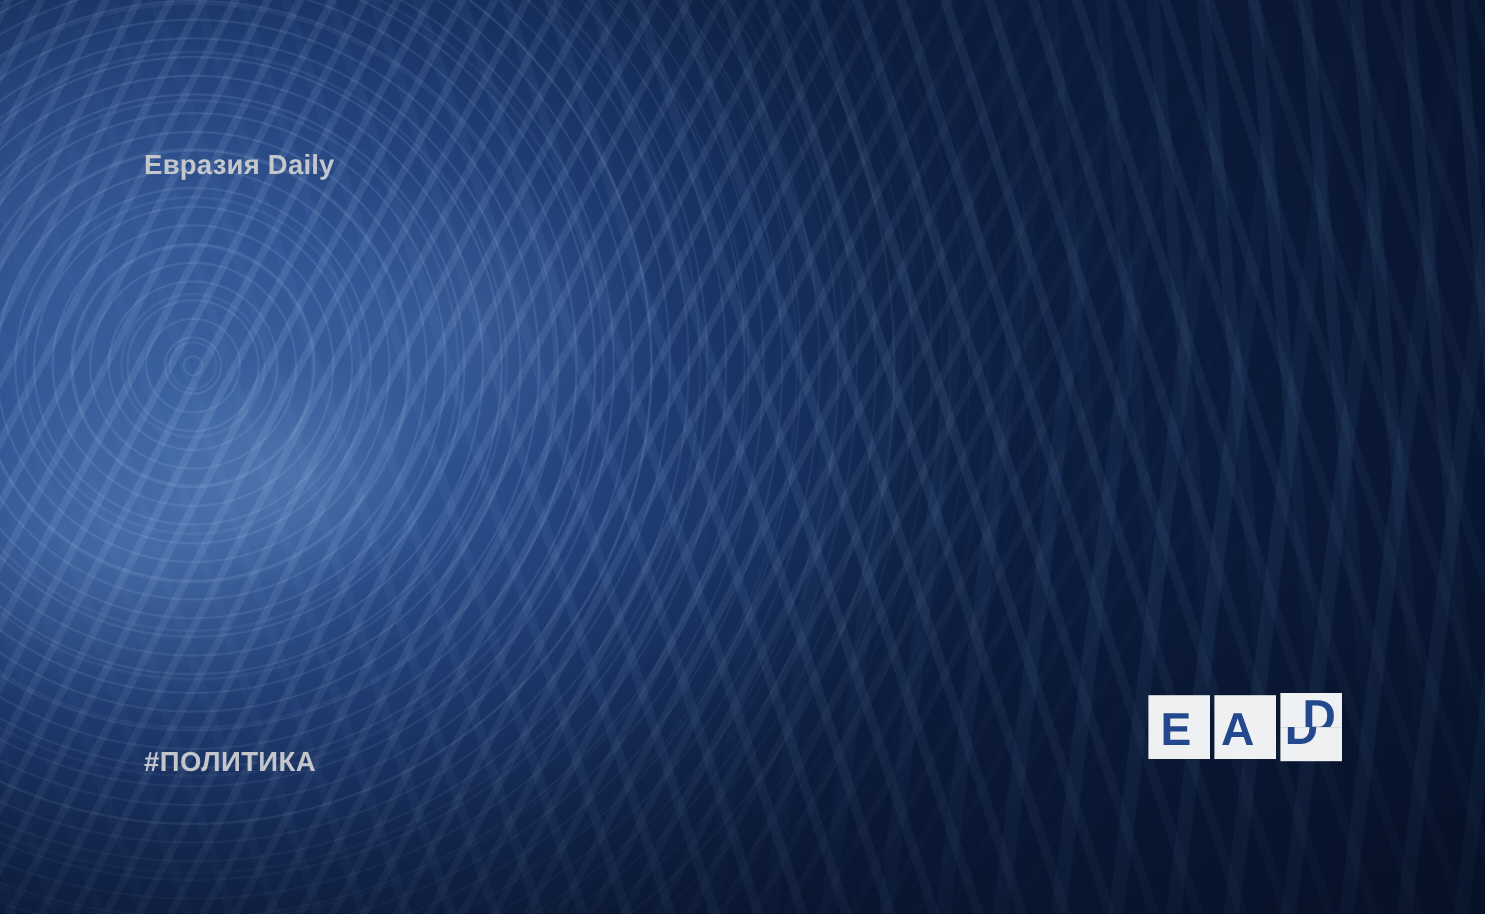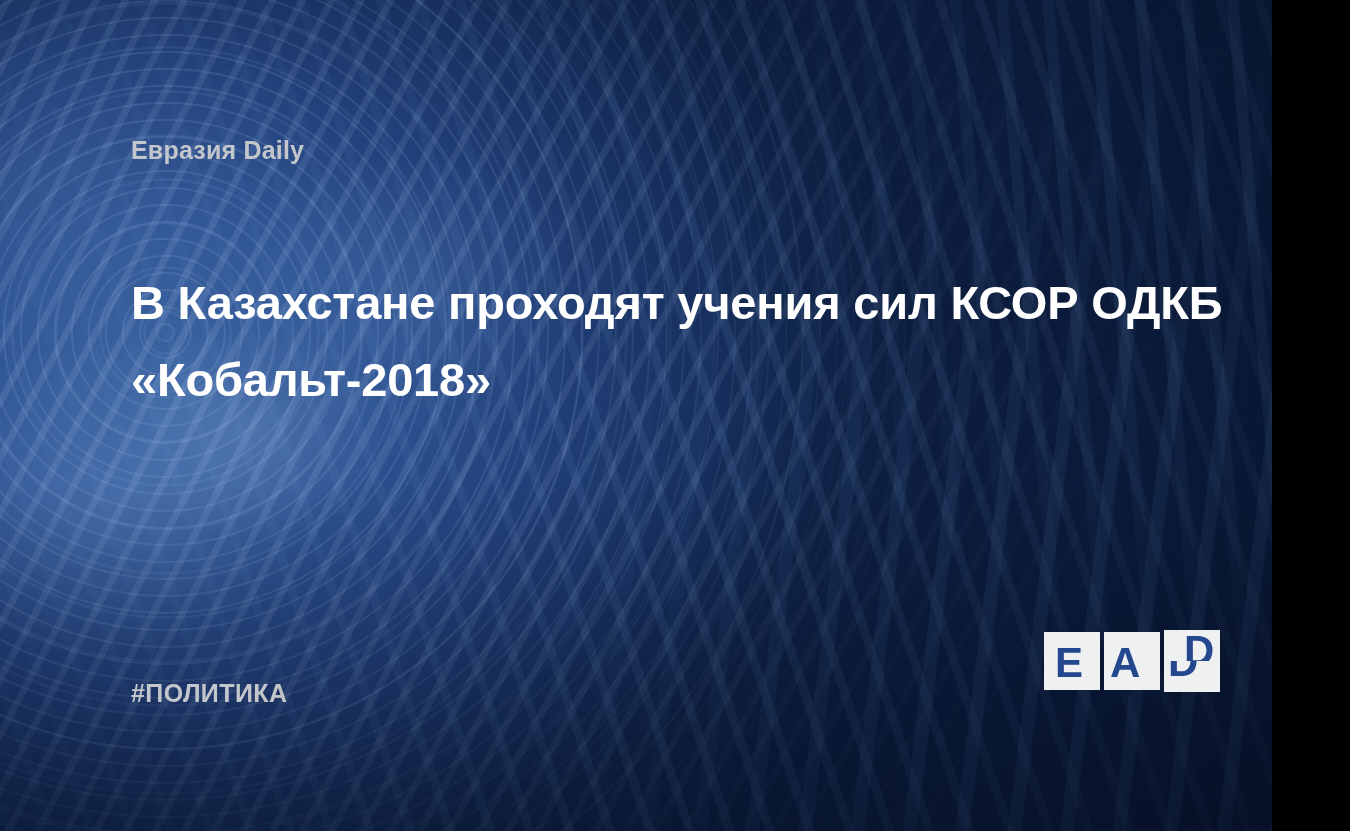--- a/index.html
+++ b/index.html
@@ -2,26 +2,25 @@
 <html><head>
 <meta charset="utf-8">
 <style>
   html, body {
     margin: 0;
     padding: 0;
     background: #000;
   }
   #card {
     position: relative;
-    width: 1240px;
+    width: 1350px;
     height: 831px;
     overflow: hidden;
     font-family: "Liberation Sans", sans-serif;
     background: #0a1838;
-    padding-left: 32px;
   }
 
   
   .bg-layer {
     position: absolute;
     inset: 0;
     pointer-events: none;
   }
   
   #bg-base {
@@ -204,21 +203,20 @@
   <div class="bg-layer" id="bg-streaks-a"></div>
   <div class="bg-layer" id="bg-streaks-b"></div>
   <div class="bg-layer" id="bg-streaks-c"></div>
   <div class="bg-layer" id="bg-streaks-d"></div>
   <div class="bg-layer" id="bg-vignette"></div>
 
   <div id="content">
 
     <div id="site-name">Евразия Daily</div>
 
-    <h1 id="headline">В Казахстане проходят учения сил КСОР ОДКБ «Кобальт-2018»</h1>
 
     <div id="category">#ПОЛИТИКА</div>
 
     <div id="logo">
       <div class="logo-tile" id="logo-tile-e"></div>
       <div class="logo-tile" id="logo-tile-a"></div>
       <div class="logo-tile" id="logo-tile-d1"></div>
       <div class="logo-tile" id="logo-tile-d2"></div>
 
       <div class="logo-letter" id="logo-letter-e">E</div>

